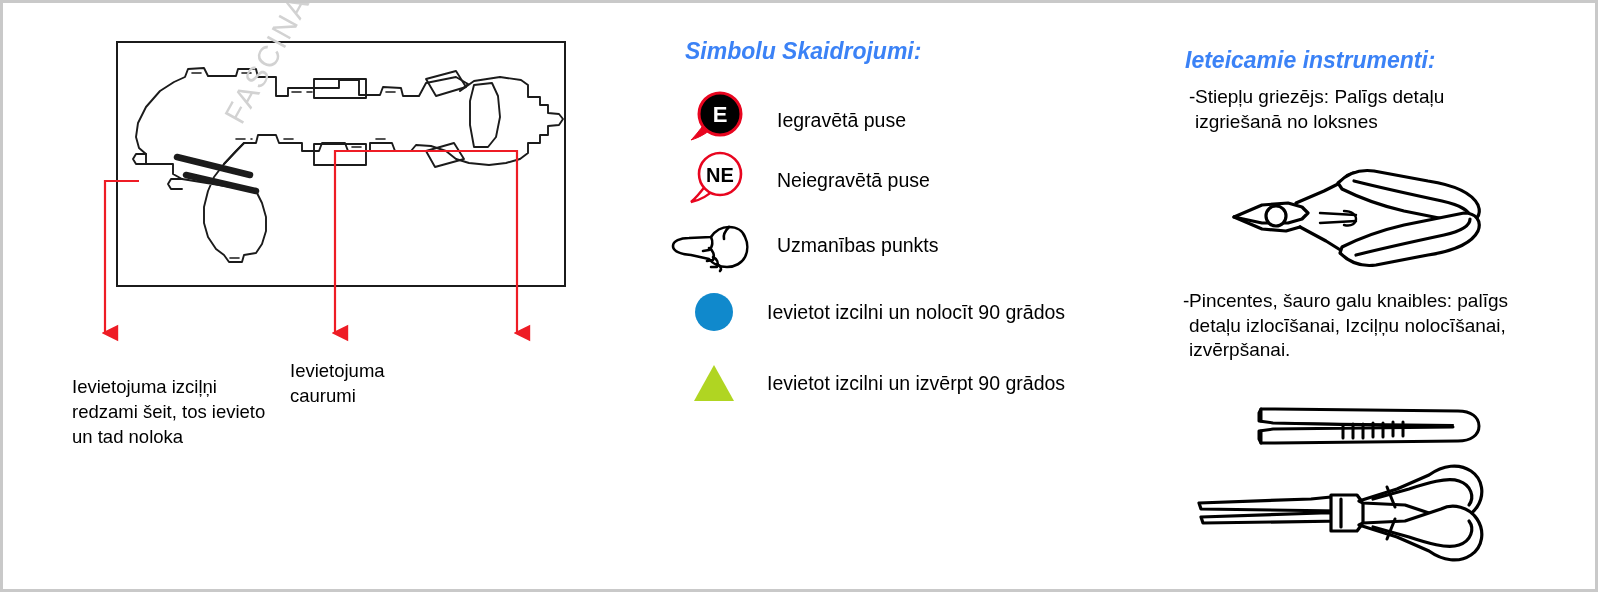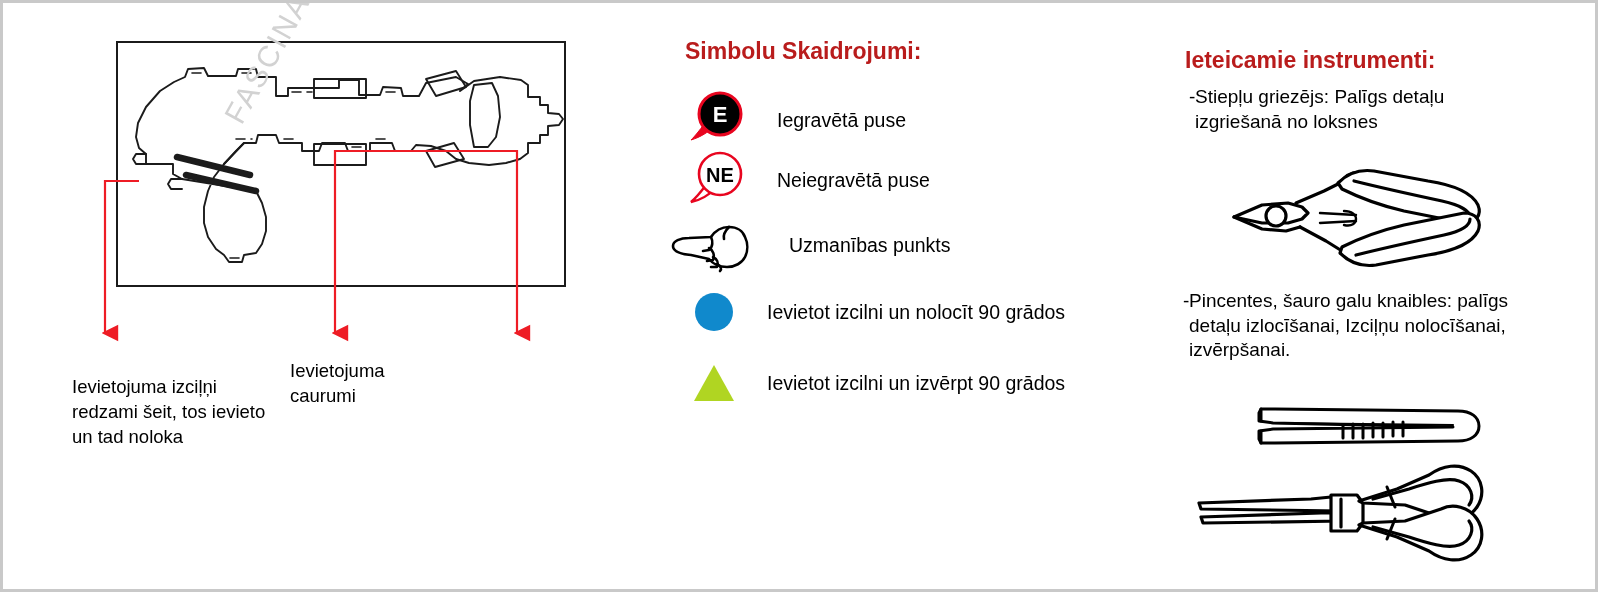--- a/index.html
+++ b/index.html
@@ -84,23 +84,24 @@
     position: absolute;
     left: 660px;
     top: 0px;
     width: 510px;
     height: 592px;
   }
   .panel-heading {
     position: absolute;
     font-size: 23px;
     font-weight: bold;
-    color: #b91c1c;
+    color: #3b82f6;
     white-space: nowrap;
     font-family: "Liberation Sans", sans-serif;
+    font-style: italic;
   }
   #legend-heading { left: 22px; top: 35px; }
 
   .legend-row {
     position: absolute;
     display: flex;
     align-items: center;
   }
   #legend-row-0 { left: 26px; top: 86px; }
   #legend-row-1 { left: 26px; top: 146px; }
@@ -115,21 +116,21 @@
     position: relative;
   }
   .legend-label {
     font-size: 19.5px;
     color: #000000;
     white-space: nowrap;
     font-family: "Liberation Sans", sans-serif;
   }
   #legend-row-0 .legend-label,
   #legend-row-1 .legend-label { margin-left: 26px; margin-top: 6px; }
-  #legend-row-2 .legend-label { margin-left: 36px; }
+  #legend-row-2 .legend-label { margin-left: 24px; }
   #legend-row-3 .legend-label,
   #legend-row-4 .legend-label { margin-left: 16px; }
 
   
   #tools-panel {
     position: absolute;
     left: 1170px;
     top: 0px;
     width: 428px;
     height: 592px;

